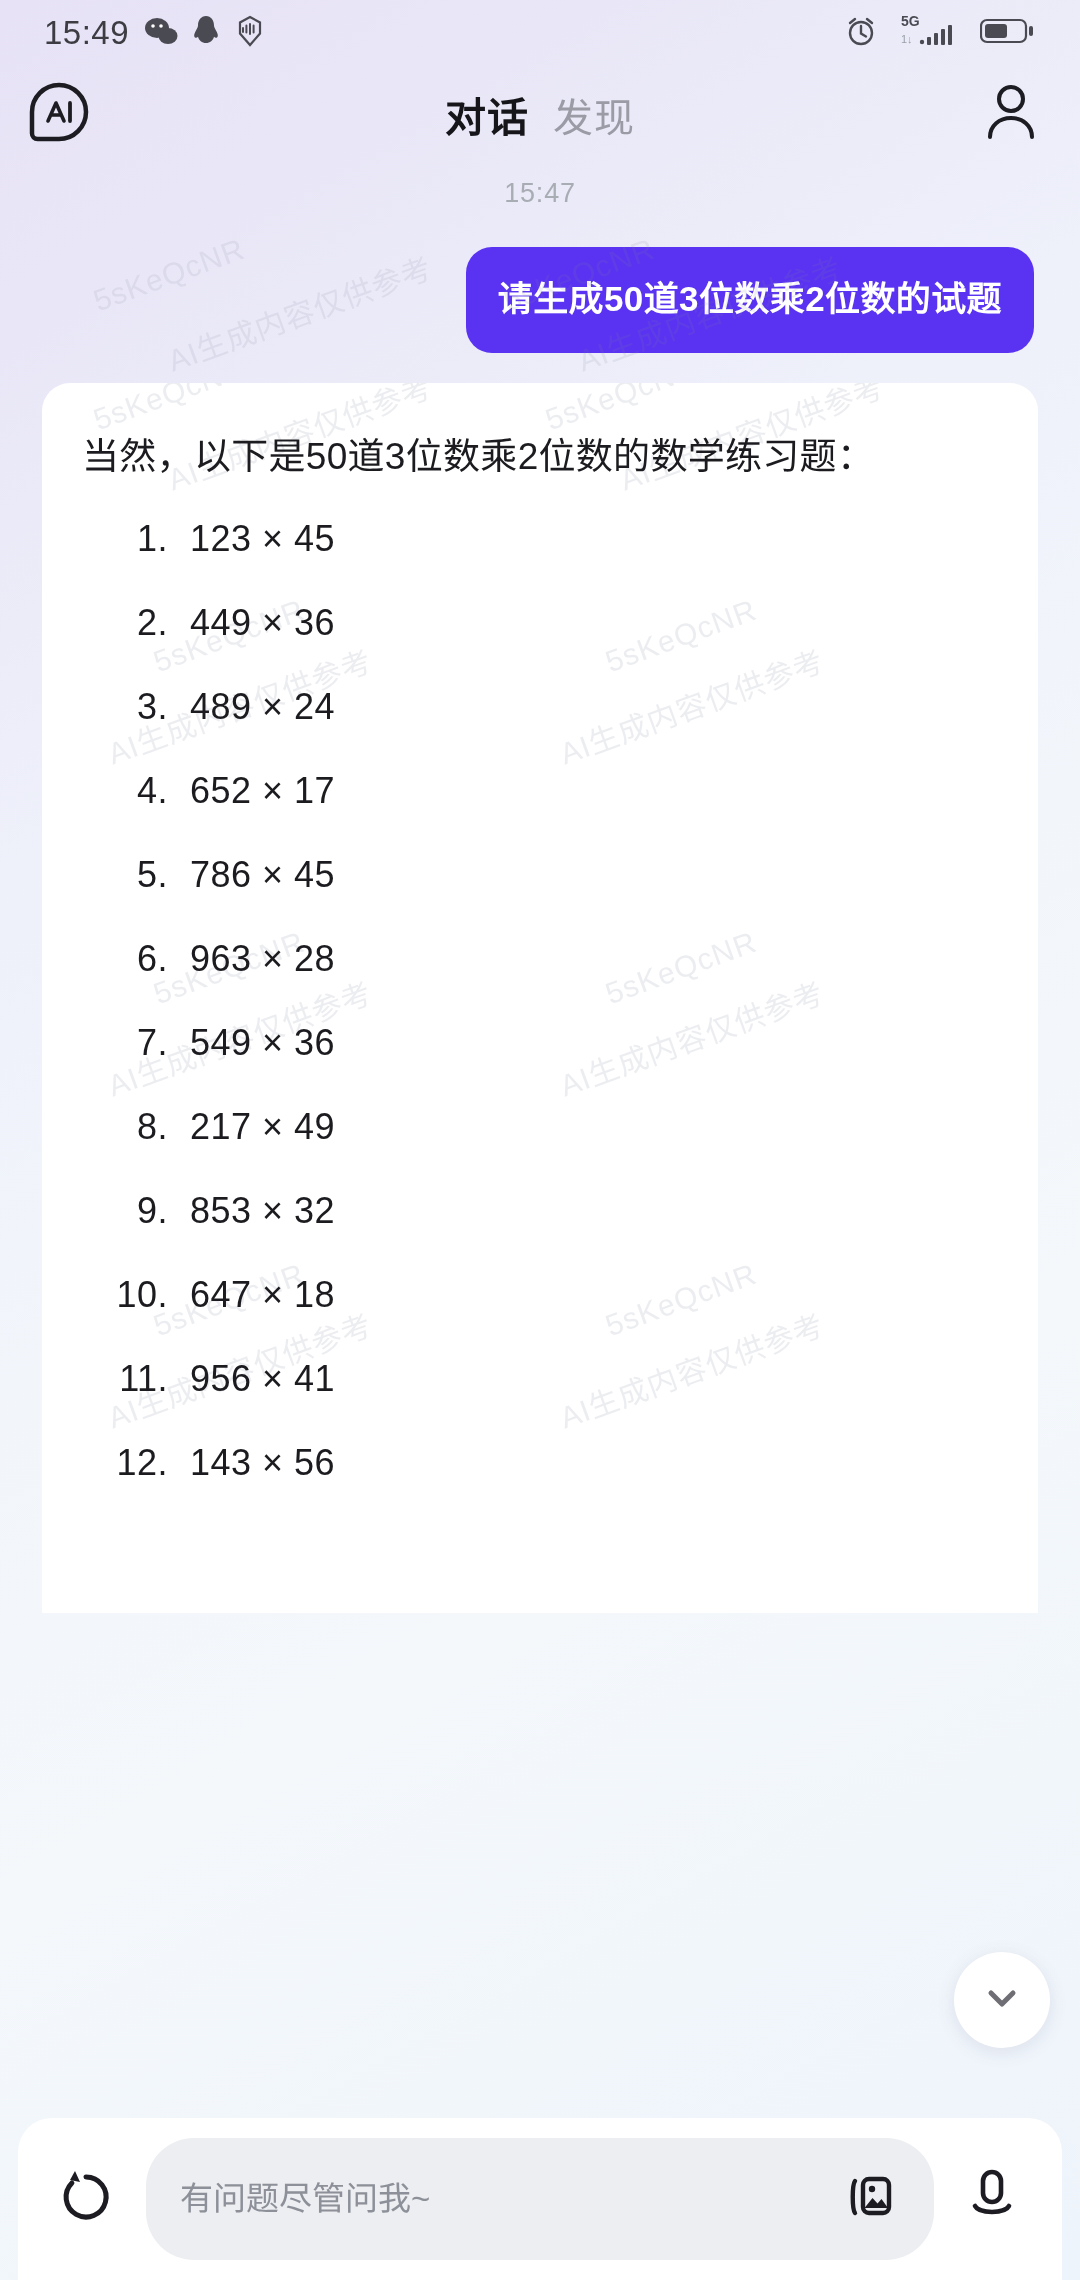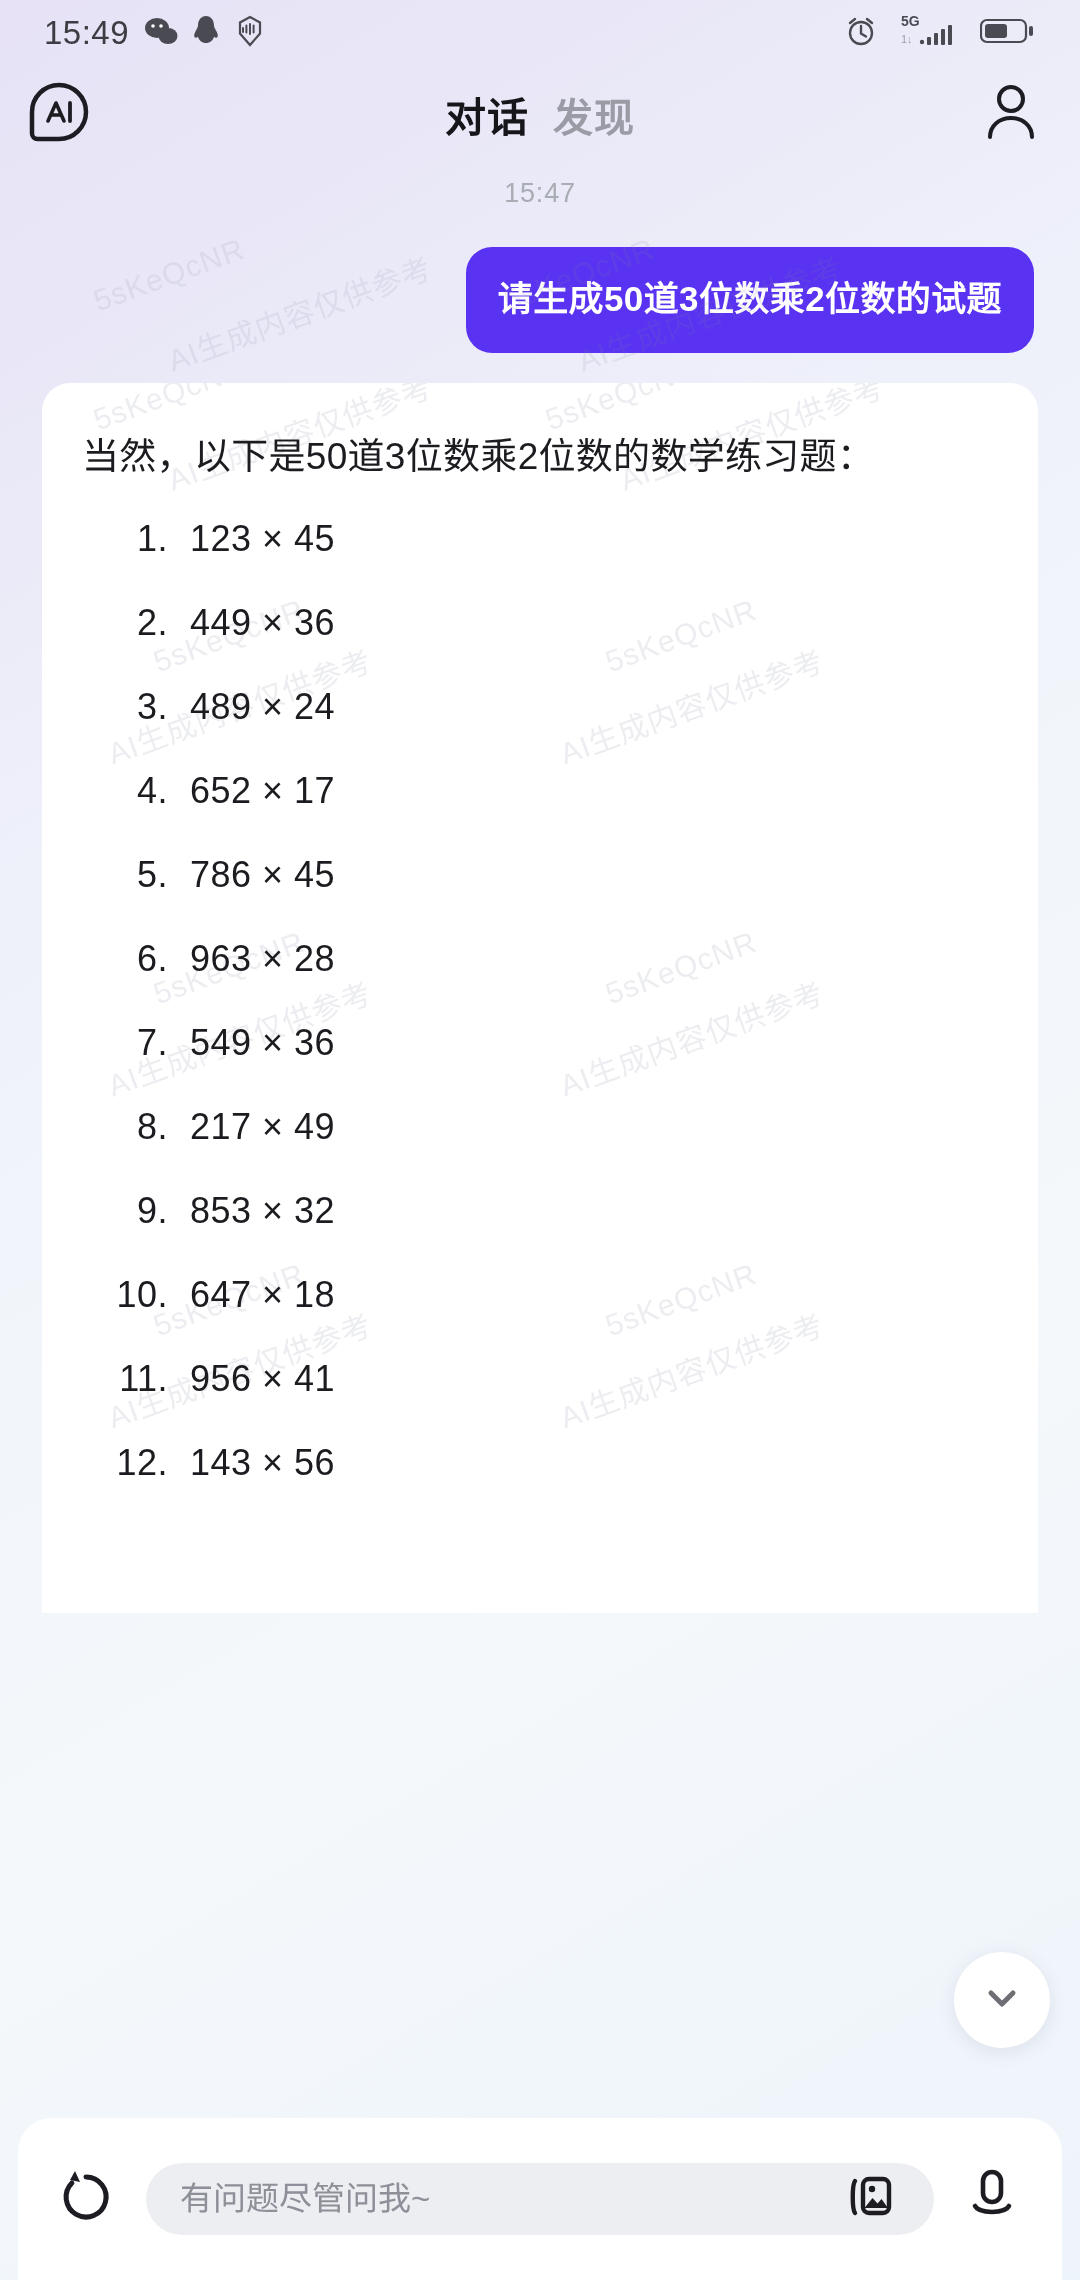--- a/index.html
+++ b/index.html
@@ -64,21 +64,21 @@
     position: absolute;
     left: 50%;
     transform: translateX(-50%);
     display: flex;
     align-items: baseline;
     gap: 24px;
   }
   .nav-tab {
     font-size: 40px;
     color: #9b9ba6;
-    font-weight: 700;
+    font-weight: 400;
     letter-spacing: 1px;
   }
   .nav-tab.active {
     color: #16161a;
     font-weight: 700;
     font-size: 41px;
   }
   .nav-right { margin-left: auto; }
 
   
@@ -218,21 +218,21 @@
   .refresh-btn {
     width: 76px;
     height: 76px;
     display: flex;
     align-items: center;
     justify-content: center;
     flex: 0 0 76px;
   }
   .input-wrap {
     flex: 1 1 auto;
-    height: 72px;
+    height: 122px;
     background: #eceef1;
     border-radius: 48px;
     display: flex;
     align-items: center;
     padding: 0 34px;
     gap: 8px;
     overflow: hidden;
   }
   .input-field {
     flex: 1 1 auto;

